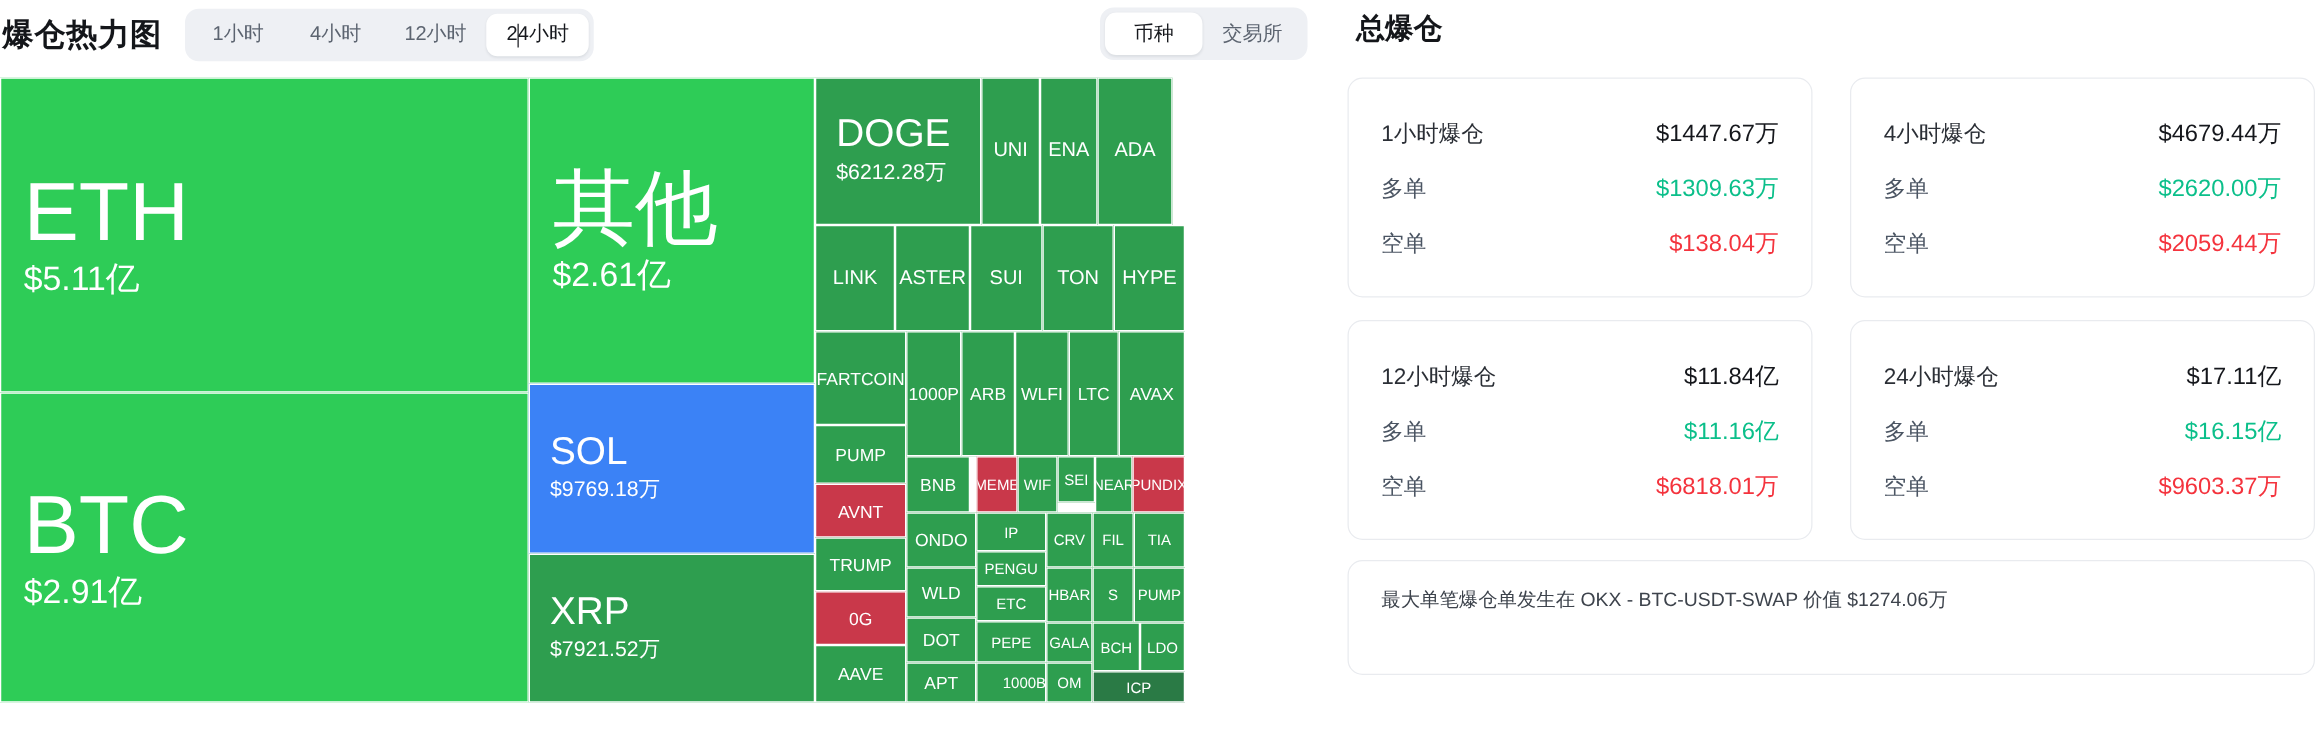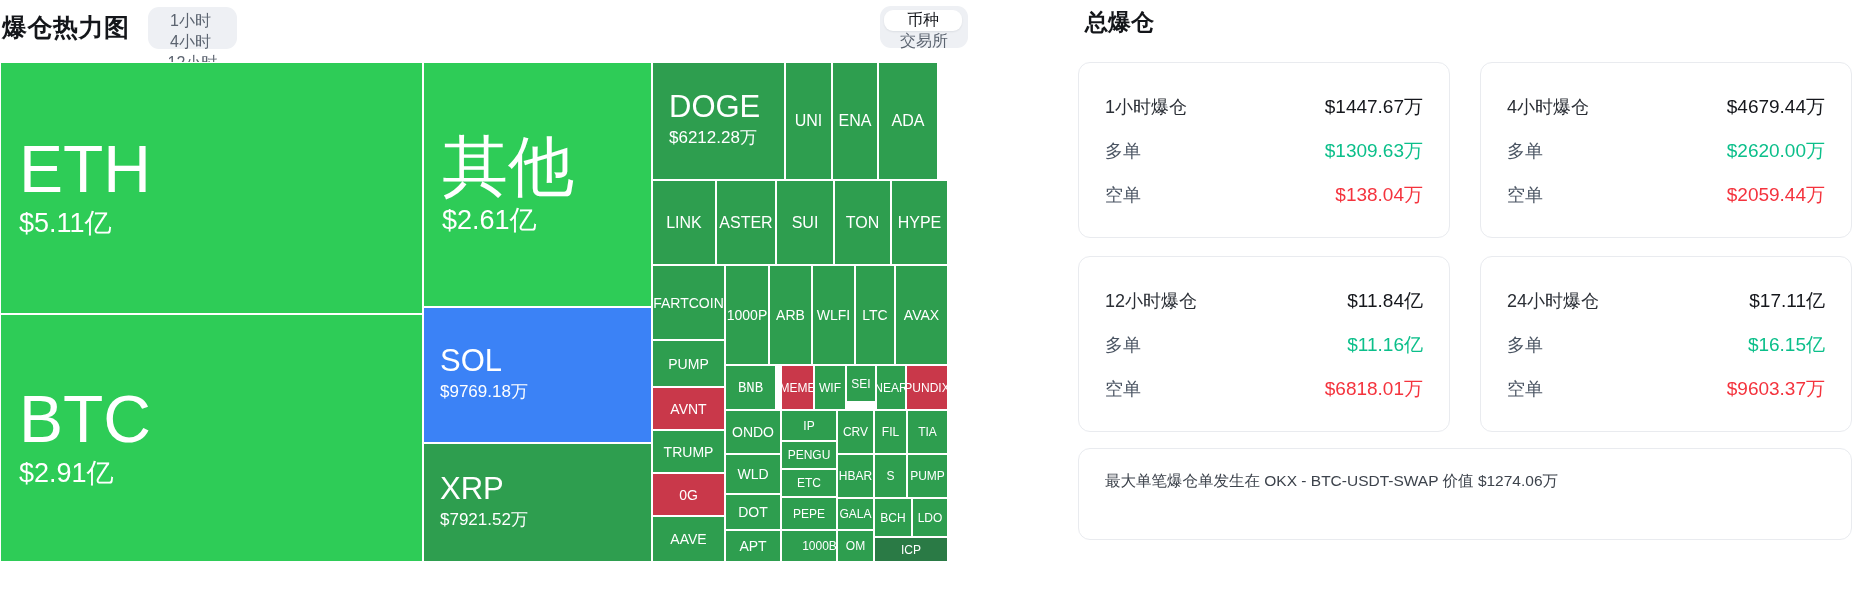--- a/index.html
+++ b/index.html
@@ -15,22 +15,22 @@
   
   .header {
     position:absolute; left:0; top:0; width:1852px; height:55px;
     display:flex; align-items:center;
   }
   .page-title {
     font-size:25px; font-weight:700; color:#14161a; letter-spacing:0.5px;
     margin-left:2px; white-space:nowrap;
   }
   .seg-group {
-    display:flex; align-items:flex-start; background:#eef0f4;
-    border-radius:11px; padding:4px; margin-left:18px; height:42px;flex-direction:column;
+    display:flex; align-items:center; background:#eef0f4;
+    border-radius:11px; padding:4px; margin-left:18px; height:42px;
   }
   .seg {
     height:34px; min-width:78px; padding:0 16px;
     display:flex; align-items:center; justify-content:center;
     font-size:16px; color:#5c6470; border-radius:9px; cursor:pointer;
     white-space:nowrap;
   }
   .seg.active { background:#ffffff; color:#16181d; font-weight:400;
     box-shadow:0 1px 2px rgba(16,24,40,.08); }
   .seg .caret-wrap { position:relative; }
@@ -203,21 +203,21 @@
       </div>
       <div class="tile t-xs" style="left: 652px; top: 368px; width: 73px; height: 43px; background: rgb(46, 158, 79);">
         <span class="sym">TRUMP</span>
       </div>
       <div class="tile t-xs" style="left: 652px; top: 411px; width: 73px; height: 43px; background: rgb(201, 56, 74);">
         <span class="sym">0G</span>
       </div>
       <div class="tile t-xs" style="left: 652px; top: 454px; width: 73px; height: 46px; background: rgb(46, 158, 79);">
         <span class="sym">AAVE</span>
       </div>
-      <div class="tile t-xs" style="left: 725px; top: 303px; width: 51px; height: 45px; background: rgb(46, 158, 79); font-family: Liberation Mono, monospace;">
+      <div class="tile t-xs" style="left: 725px; top: 303px; width: 51px; height: 45px; background: rgb(46, 158, 79);">
         <span class="sym">BNB</span>
       </div>
       <div class="tile t-tiny" style="left: 781px; top: 303px; width: 33px; height: 45px; background: rgb(201, 56, 74);">
         <span class="sym">MEME</span>
       </div>
       <div class="tile t-tiny" style="left: 814px; top: 303px; width: 32px; height: 45px; background: rgb(46, 158, 79);">
         <span class="sym">WIF</span>
       </div>
       <div class="tile t-tiny" style="left: 846px; top: 303px; width: 30px; height: 37px; background: rgb(46, 158, 79);">
         <span class="sym">SEI</span>

